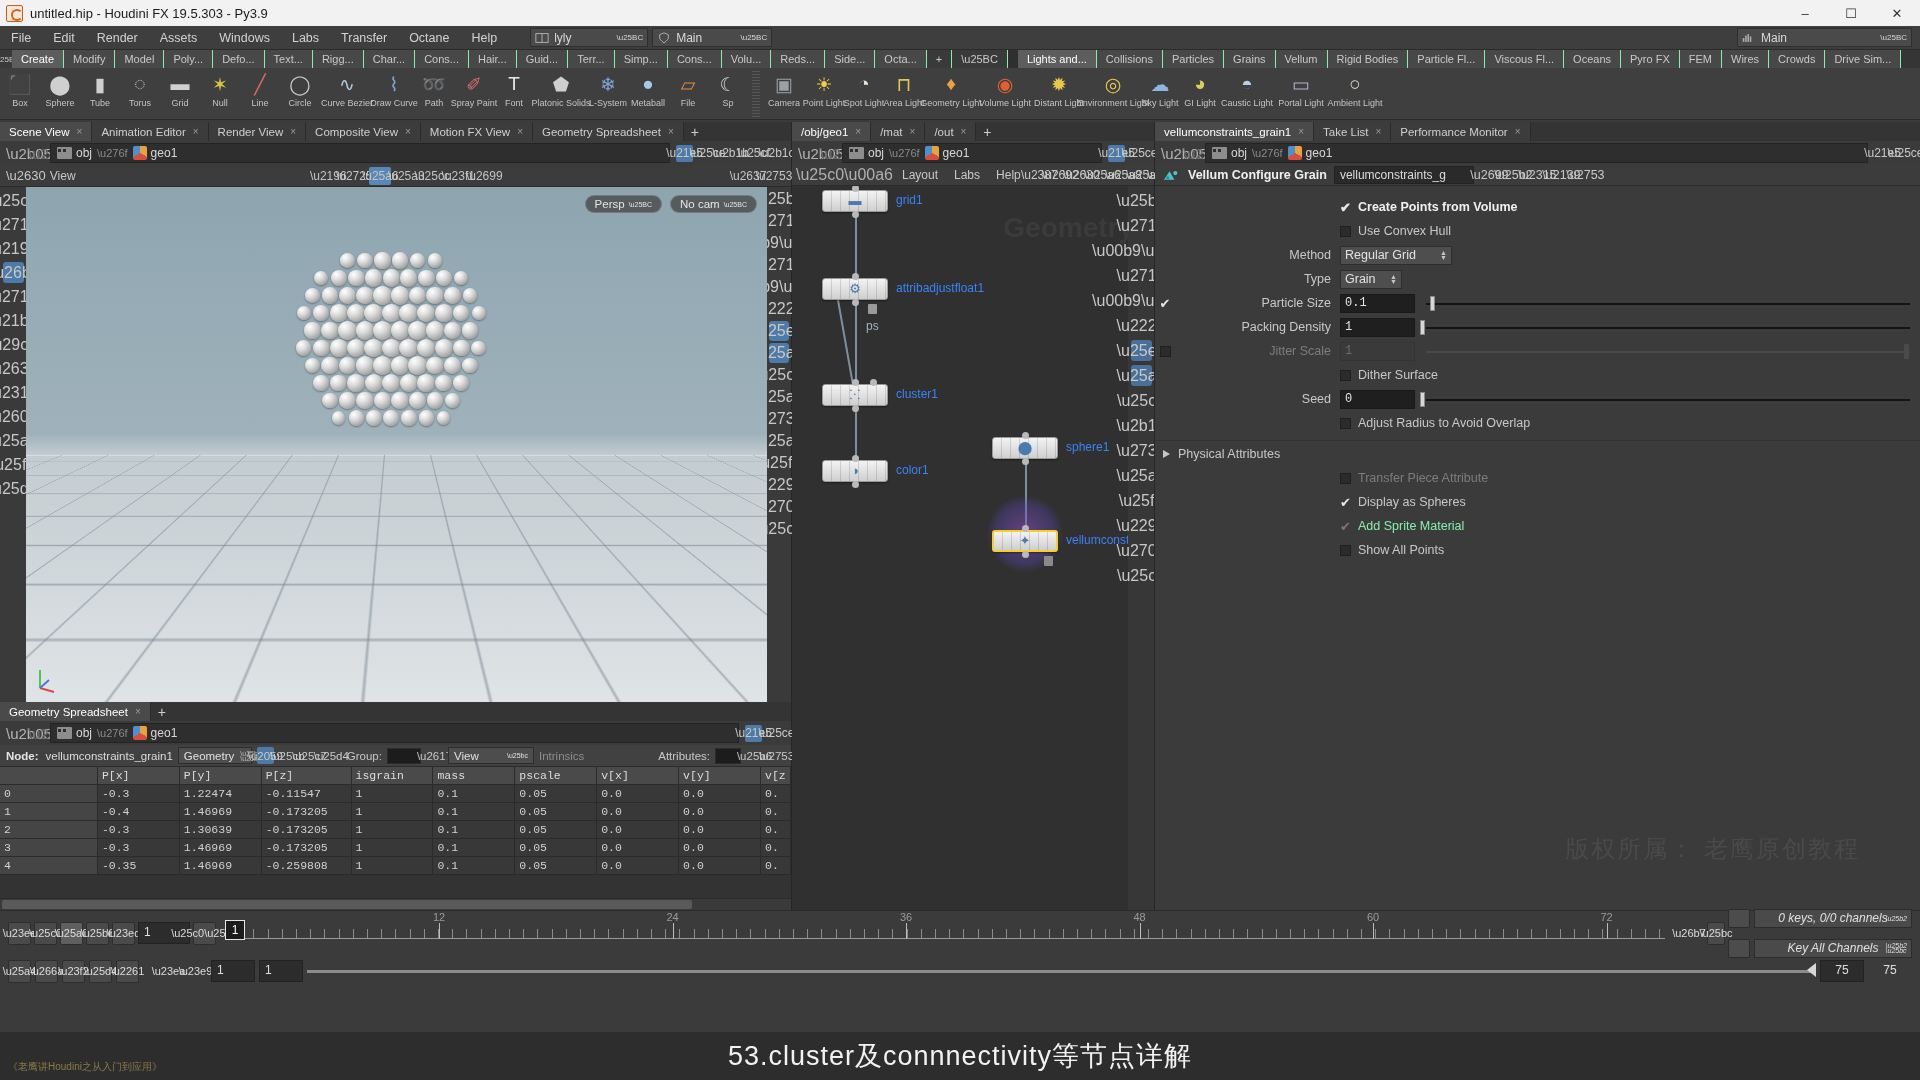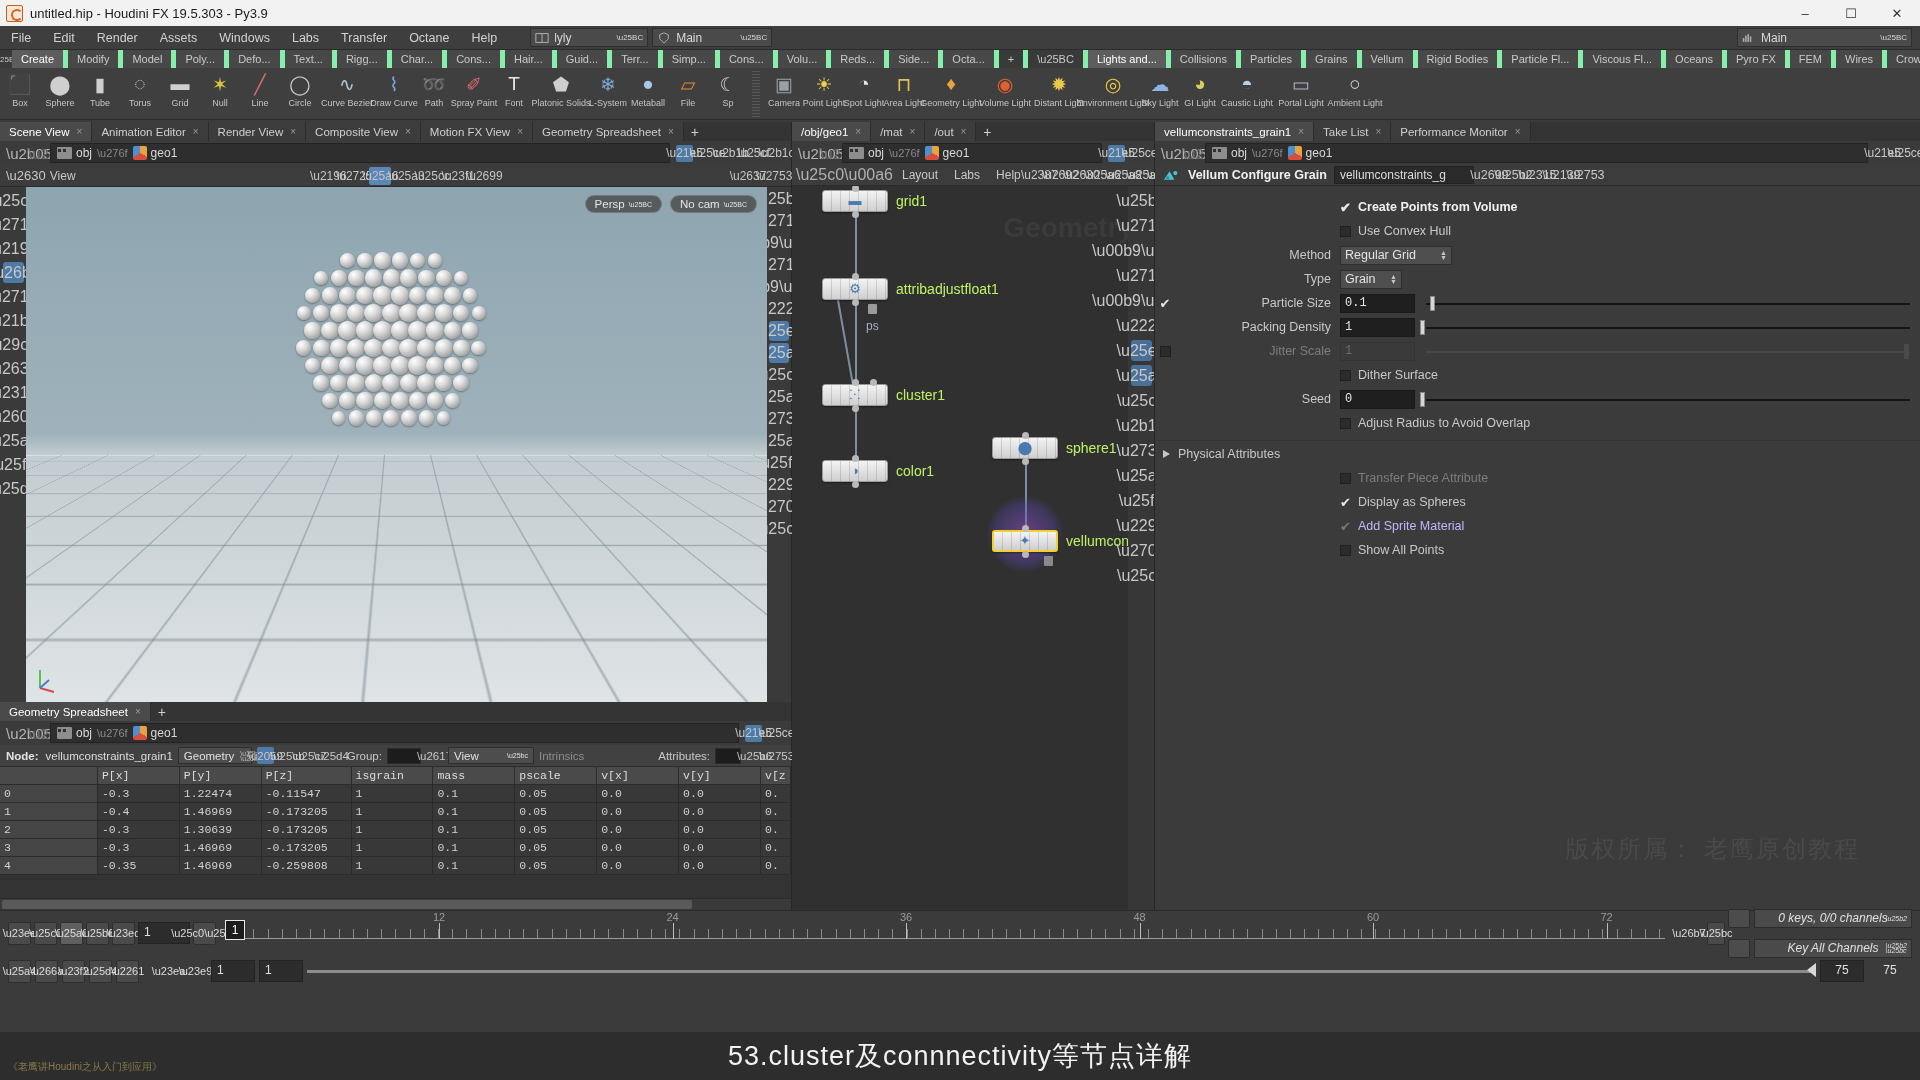--- a/index.html
+++ b/index.html
@@ -26,21 +26,21 @@
   .mcombo{ height:19px; background:#4a4a4a; border:1px solid #2e2e2e; display:flex;
     align-items:center; font-size:12px; padding:0 4px; margin-left:4px; color:#d8d8d8;}
   .mcombo .cic{ width:14px;height:12px;margin-right:5px;opacity:.85;}
   .mcombo .arr{ margin-left:auto; padding-left:16px; font-size:8px; }
 
   
   .shelfwrap{ height:18px; background:#353535; display:flex; align-items:stretch; font-size:11px;}
   .shelfleftarrow{width:12px;background:#3a3a3a;display:flex;align-items:center;justify-content:center;font-size:8px;}
   .shelftabs{ display:flex; }
   .stab{ padding:0 9px; display:flex;align-items:center; background:#484848;
-    border-right:5px solid #86efac; color:#c9c9c9; white-space:nowrap;}
+    border-right:1px solid #86efac; color:#c9c9c9; white-space:nowrap;}
   .stab.active{ background:#5d5d5d; color:#fff; }
   .stab.plain{ background:#3a3a3a;}
   .shelfdivider{width:10px;background:#2f2f2f;}
 
   
   .shelficons{ height:52px; background:#3f3f3f; display:flex; align-items:flex-start;
     border-bottom:1px solid #2b2b2b; }
   .sico{ width:40px; display:flex; flex-direction:column; align-items:center; padding-top:3px; }
   .sico .gi{ width:26px;height:26px; display:flex;align-items:center;justify-content:center;}
   .sico .lb{ font-size:9px; color:#c4c4c4; text-align:center; line-height:9px; margin-top:2px;
@@ -145,21 +145,21 @@
   .netcanvas{ flex:1; position:relative; background:#303030; overflow:hidden;}
   .wm{ position:absolute; color:#3b3b3b; font-weight:bold; pointer-events:none;}
   .node{ position:absolute; width:66px;height:22px; border-radius:3px;
      background:linear-gradient(#f3f3f3,#cfcfcf); border:1px solid #9a9a9a;
      display:flex;align-items:center;justify-content:center;
      box-shadow:0 1px 2px rgba(0,0,0,.4);}
   .node .flags{position:absolute;left:0;top:0;bottom:0;width:100%;
      background:repeating-linear-gradient(90deg, transparent 0 8px, rgba(0,0,0,.13) 8px 9px);}
   .node .ni{ width:16px;height:16px; z-index:2;}
   .node.sel{ border:2px solid #f3d12a; }
-  .nodename{ position:absolute; font-size:14px; color:#bef264; white-space:nowrap;}
+  .nodename{ position:absolute; font-size:12px; color:#3b82f6; white-space:nowrap;}
   .nport{ position:absolute; width:7px;height:7px;border-radius:50%;background:#b9b9b9;}
   .nwire{ position:absolute; background:#7d8ea0; width:2px; }
   .nlock{position:absolute;width:9px;height:10px;background:#9a9a9a;border-radius:1px;}
   .nettools{ position:absolute; right:0; top:0; bottom:0; width:26px; background:#373737;
      display:flex;flex-direction:column;align-items:center;padding-top:4px;gap:4px;}
   .ntool{width:21px;height:21px;display:flex;align-items:center;justify-content:center;border-radius:3px;}
   .ntool.on{background:#4a6f99;}
   .glow{ position:absolute; border-radius:50%;
      background:radial-gradient(circle, rgba(150,80,200,.55) 0%, rgba(90,70,180,.35) 55%, rgba(60,60,120,0) 72%);}
 
@@ -1076,21 +1076,21 @@
           </div>
           <div class="prow">
             <div class="inlinechk">
               <span class="chk tick">✔</span>
               <span>Display as Spheres</span>
             </div>
           </div>
           <div class="prow">
             <div class="inlinechk">
               <span class="chk tick dim">✔</span>
-              <span style="color: #c4b5fd;">Add Sprite Material</span>
+              <span style="color: #86efac;">Add Sprite Material</span>
             </div>
           </div>
           <div class="prow">
             <div class="inlinechk">
               <span class="chk"></span>
               <span>Show All Points</span>
             </div>
           </div>
         </div>
     </div>

